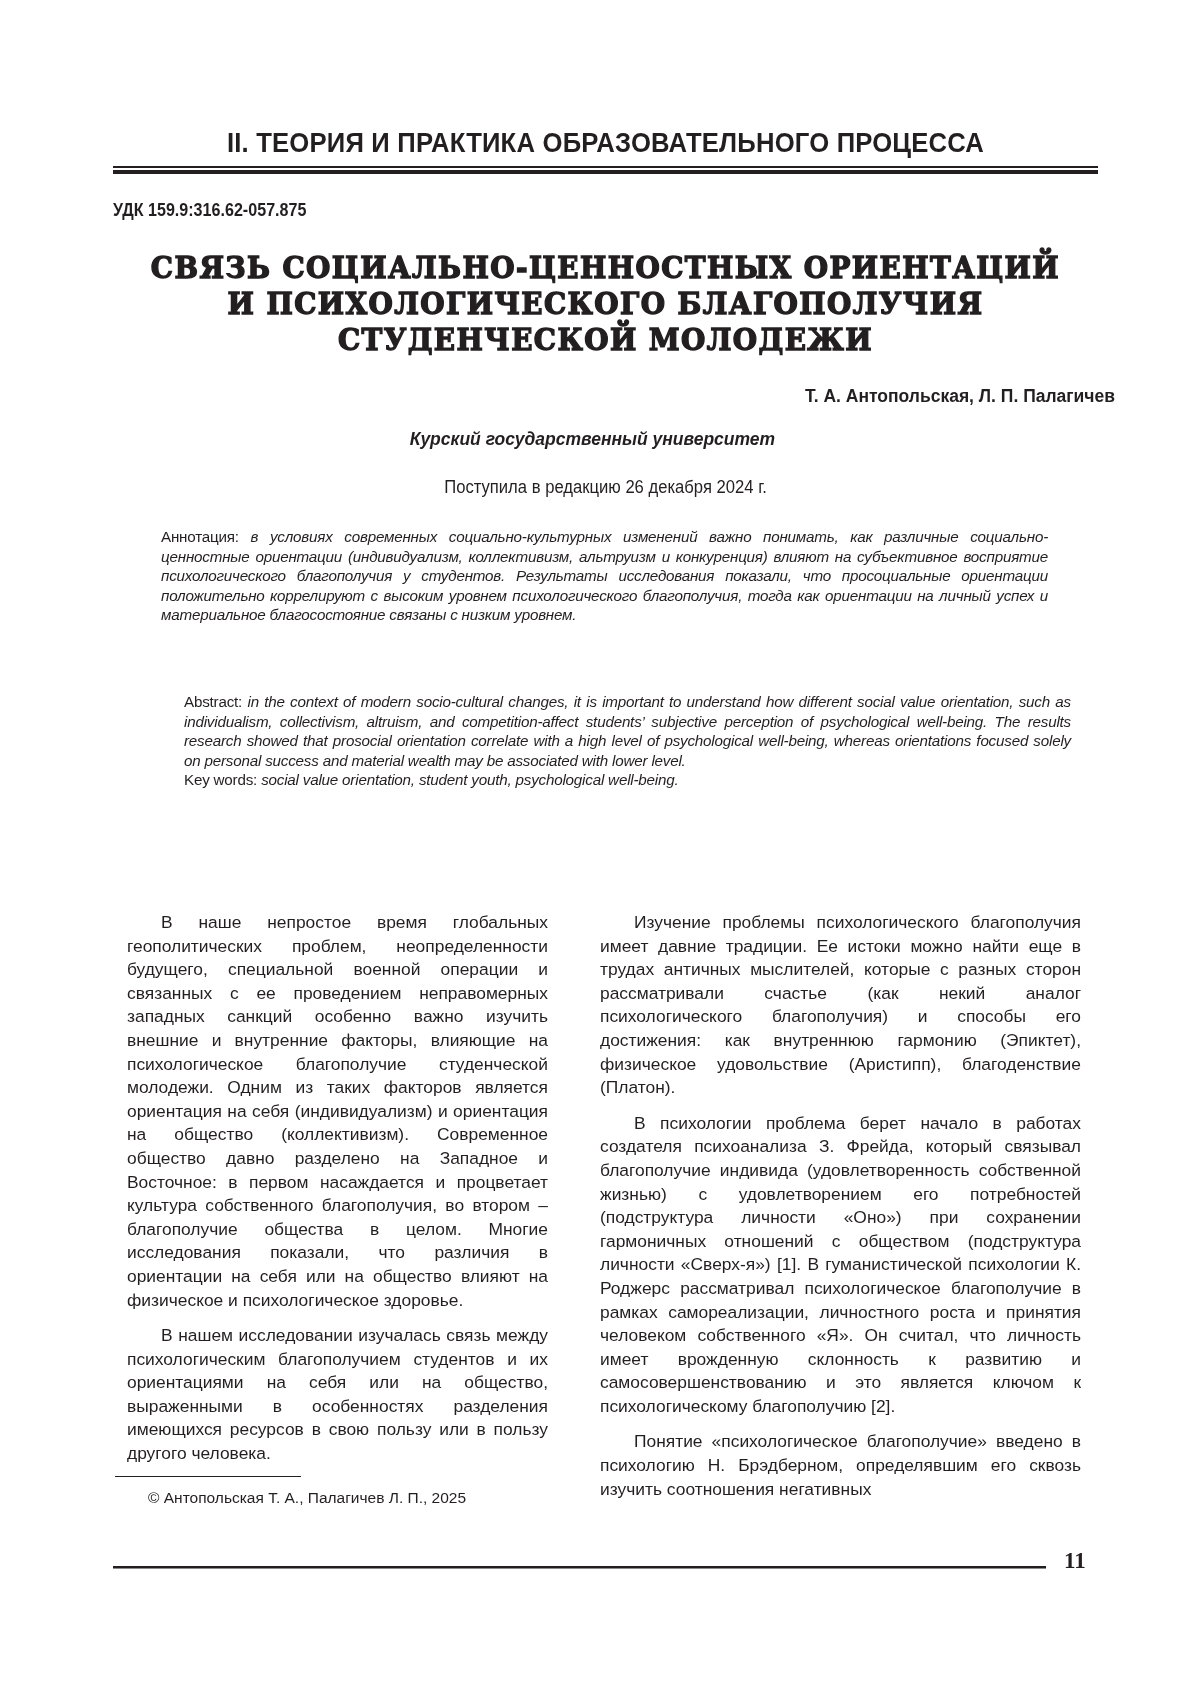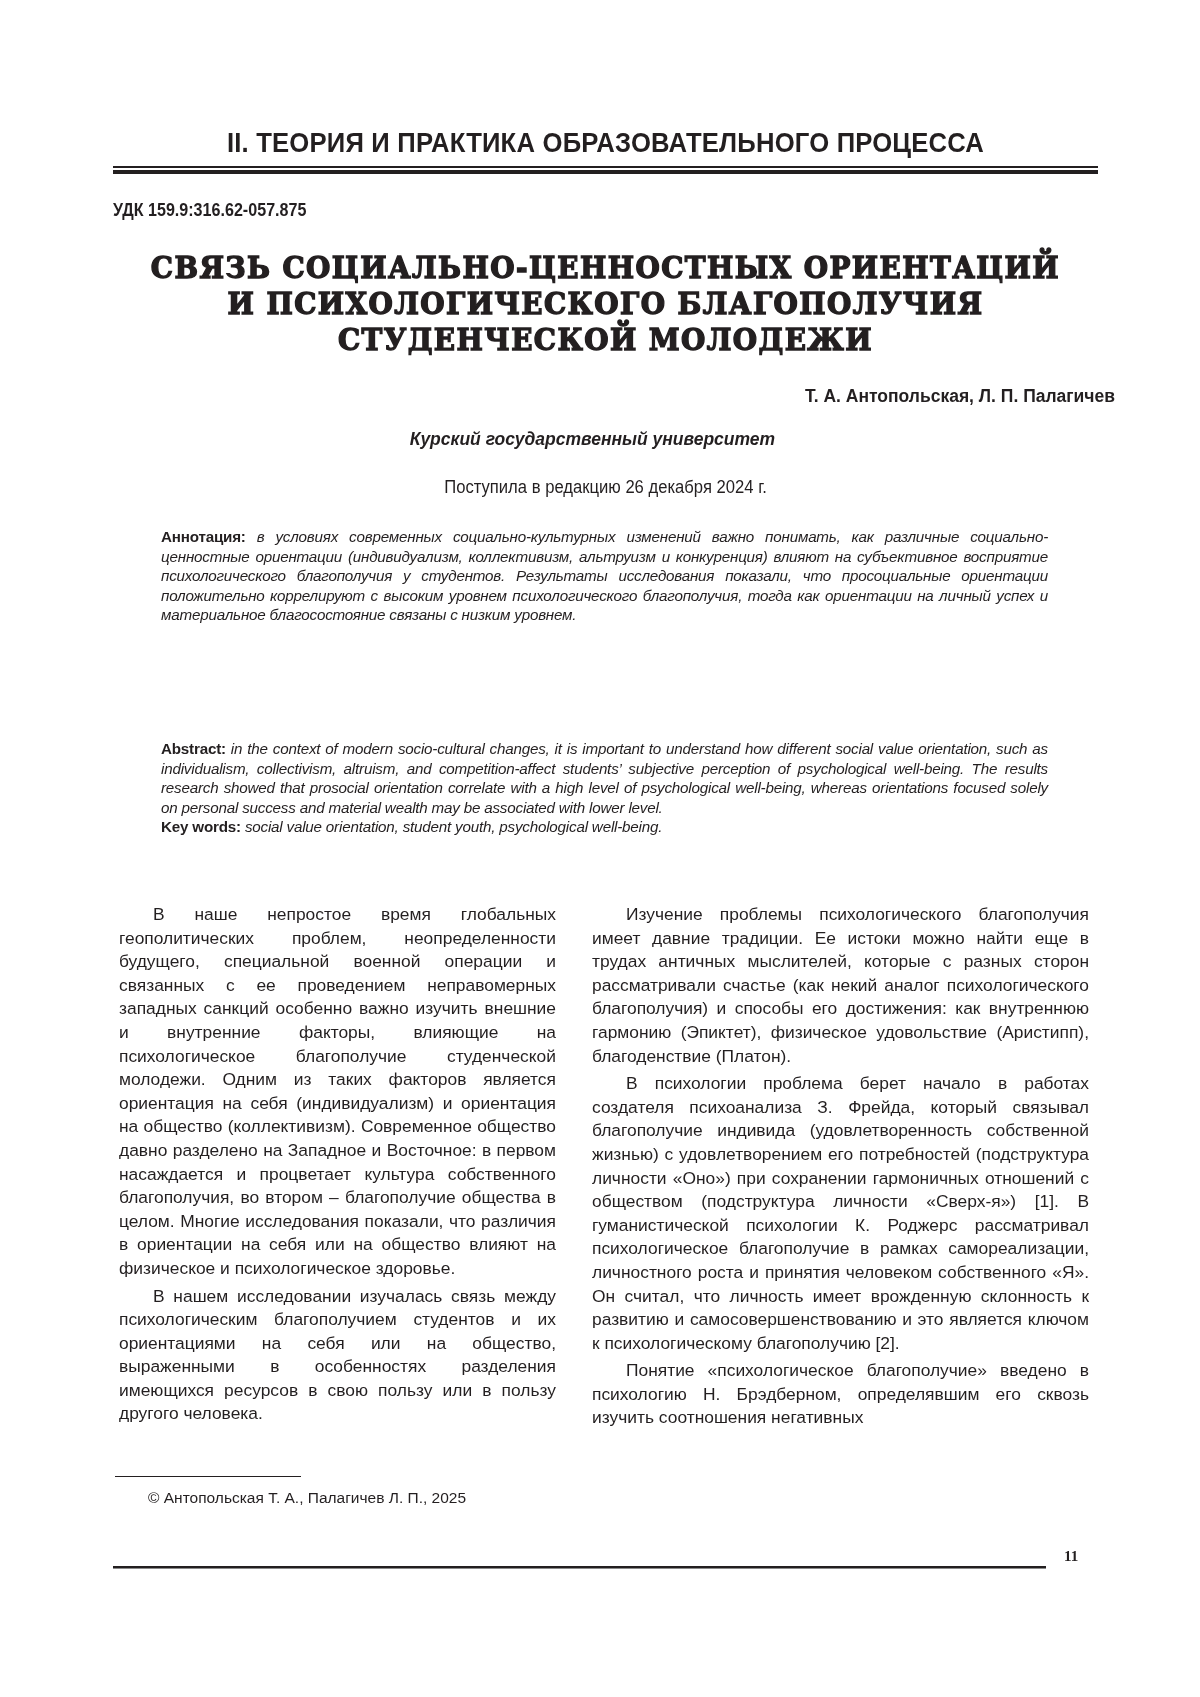--- a/index.html
+++ b/index.html
@@ -46,45 +46,45 @@
   .received {
     position: absolute; left: 113px; top: 477px; width: 985px;
     text-align: center; font-size: 17.5px;
     transform: scaleX(0.95); transform-origin: center;
   }
   .abstract-block {
     position: absolute; left: 161px; width: 887px;
     font-size: 15.2px; line-height: 19.5px; text-align: justify;
     letter-spacing: -0.2px;
   }
-  .abstract-block .label { font-weight: bold; font-style: normal; }
+  .abstract-block .label { font-weight: normal; font-style: normal; }
   .abstract-block .txt { font-style: italic; }
   .abstract-block p { margin: 0; }
   .col {
     position: absolute; top: 899px; width: 445px;
     font-size: 17.4px; line-height: 23.6px; text-align: justify;
     hyphens: manual;
   }
-  .col p { margin: 4px; text-indent: 34px; }
+  .col p { margin: 12px; text-indent: 34px; }
   .col-left { left: 115px; }
   .col-right { left: 588px; width: 505px; }
   .footnote-rule {
     position: absolute; left: 115px; top: 1476px; width: 186px; height: 1px; background: #231f20;
   }
   .footnote {
     position: absolute; left: 148px; top: 1489px; font-size: 15.5px;
   }
   .footer-rule {
     position: absolute; left: 113px; top: 1566px; width: 933px;
   }
   .footer-rule .a { height: 2px; background: #231f20; }
   .footer-rule .b { height: 1px; background: #8a8a8a; }
   .page-number {
     position: absolute; left: 1064px; top: 1548px;
-    font-family: "Liberation Serif", serif; font-weight: bold; font-size: 15px;
+    font-family: "Liberation Serif", serif; font-weight: bold; font-size: 23px;
   }
 </style>
 </head>
 <body>
 
 <div class="section-header">II. ТЕОРИЯ И ПРАКТИКА ОБРАЗОВАТЕЛЬНОГО ПРОЦЕССА</div>
 <div class="rule-double" style="top:166px;">
   <div class="thin"></div>
     <div class="gap"></div>
     <div class="thick"></div>
@@ -99,21 +99,21 @@
 </div>
 
 <div class="authors">Т. А. Антопольская, Л. П. Палагичев</div>
 <div class="affiliation">Курский государственный университет</div>
 <div class="received">Поступила в редакцию 26 декабря 2024 г.</div>
 
 <div class="abstract-block" style="top:527px;">
   <p><span class="label">Аннотация:</span><span class="txt"> в условиях современных социально-культурных изменений важно понимать, как различные социально-ценностные ориентации (индивидуализм, коллективизм, альтруизм и конкуренция) влияют на субъективное восприятие психологического благополучия у студентов. Результаты исследования показали, что просоциальные ориентации положительно коррелируют с высоким уровнем психологического благополучия, тогда как ориентации на личный успех и материальное благосостояние связаны с низким уровнем.</span></p>
 </div>
 
-<div class="abstract-block" style="top:739px;">
+<div class="abstract-block" style="top:692px;margin-left:23px;">
   <p><span class="label">Abstract:</span><span class="txt"> in the context of modern socio-cultural changes, it is important to understand how different social value orientation, such as individualism, collectivism, altruism, and competition-affect students’ subjective perception of psychological well-being. The results research showed that prosocial orientation correlate with a high level of psychological well-being, whereas orientations focused solely on personal success and material wealth may be associated with lower level.</span></p>
   <p><span class="label">Key words:</span><span class="txt"> social value orientation, student youth, psychological well-being.</span></p>
 </div>
 
 <div class="col col-left">
   <p>В наше непростое время глобальных геополитических проблем, неопределенности будущего, специальной военной операции и связанных с ее проведением неправомерных западных санкций особенно важно изучить внешние и внутренние факторы, влияющие на психологическое благополучие студенческой молодежи. Одним из таких факторов является ориентация на себя (индивидуализм) и ориентация на общество (коллективизм). Современное общество давно разделено на Западное и Восточное: в первом насаждается и процветает культура собственного благополучия, во втором – благополучие общества в целом. Многие исследования показали, что различия в ориентации на себя или на общество влияют на физическое и психологическое здоровье.</p>
   <p>В нашем исследовании изучалась связь между психологическим благополучием студентов и их ориентациями на себя или на общество, выраженными в особенностях разделения имеющихся ресурсов в свою пользу или в пользу другого человека.</p>
 </div>
 
 <div class="col col-right">

